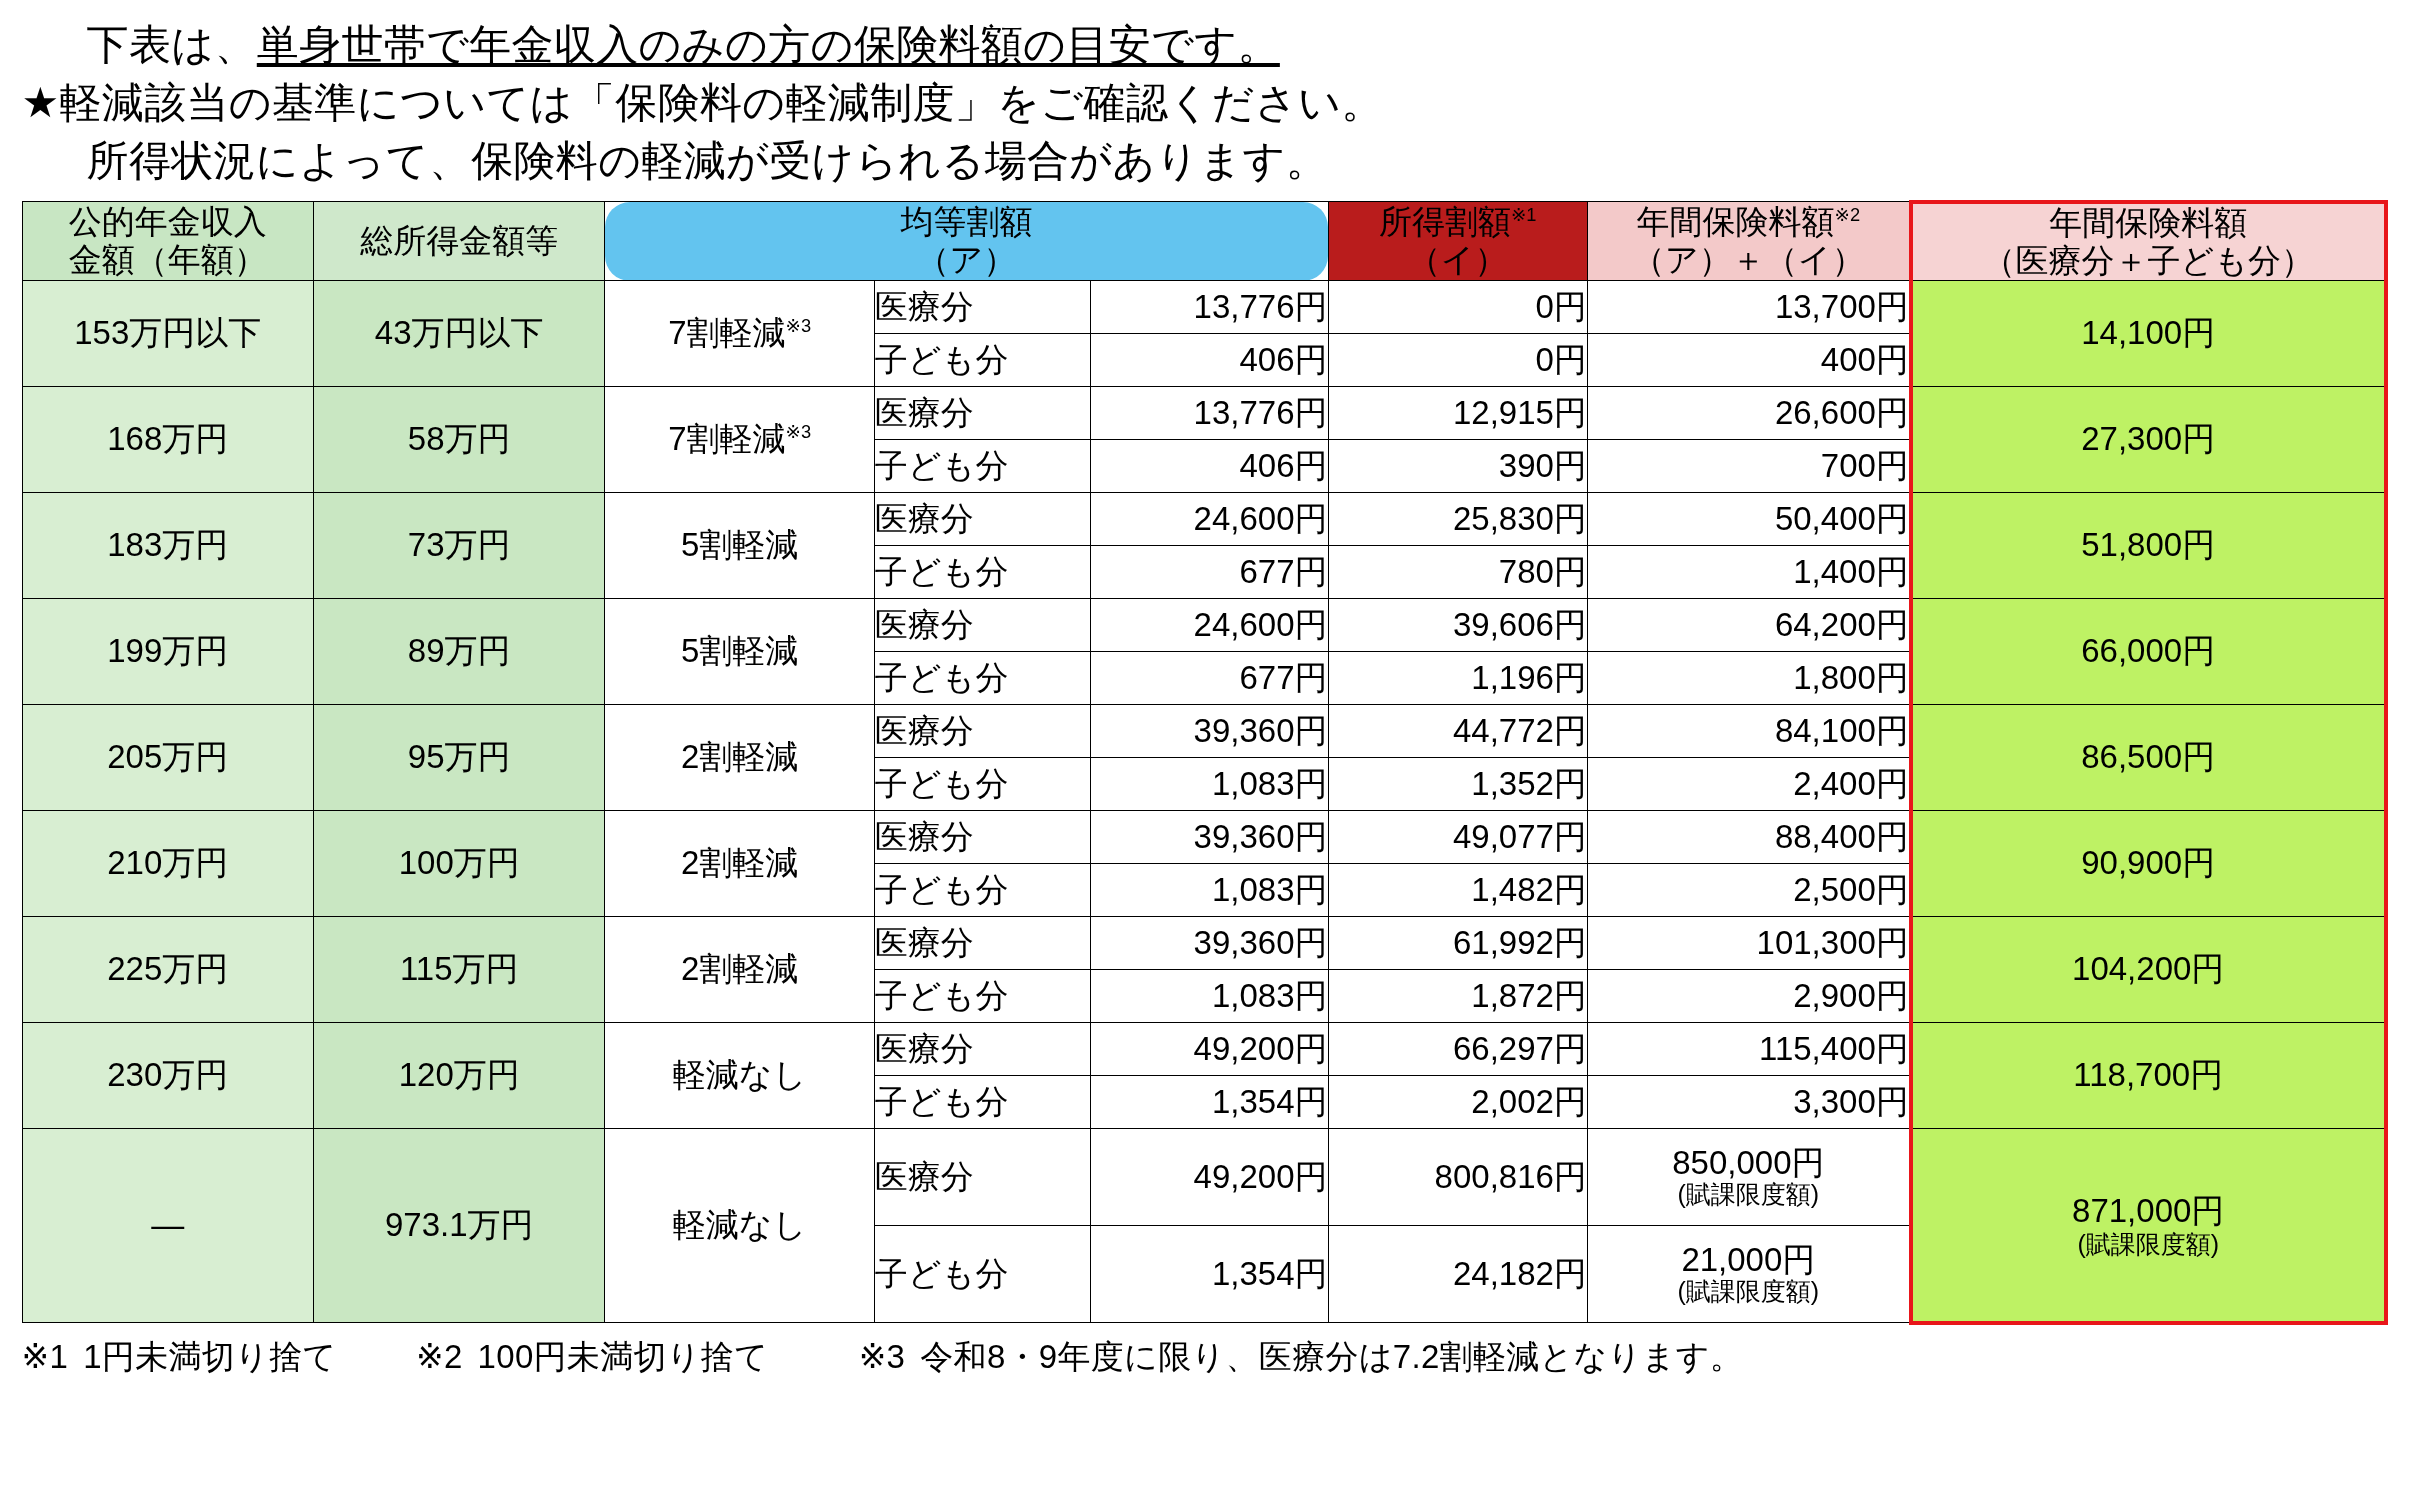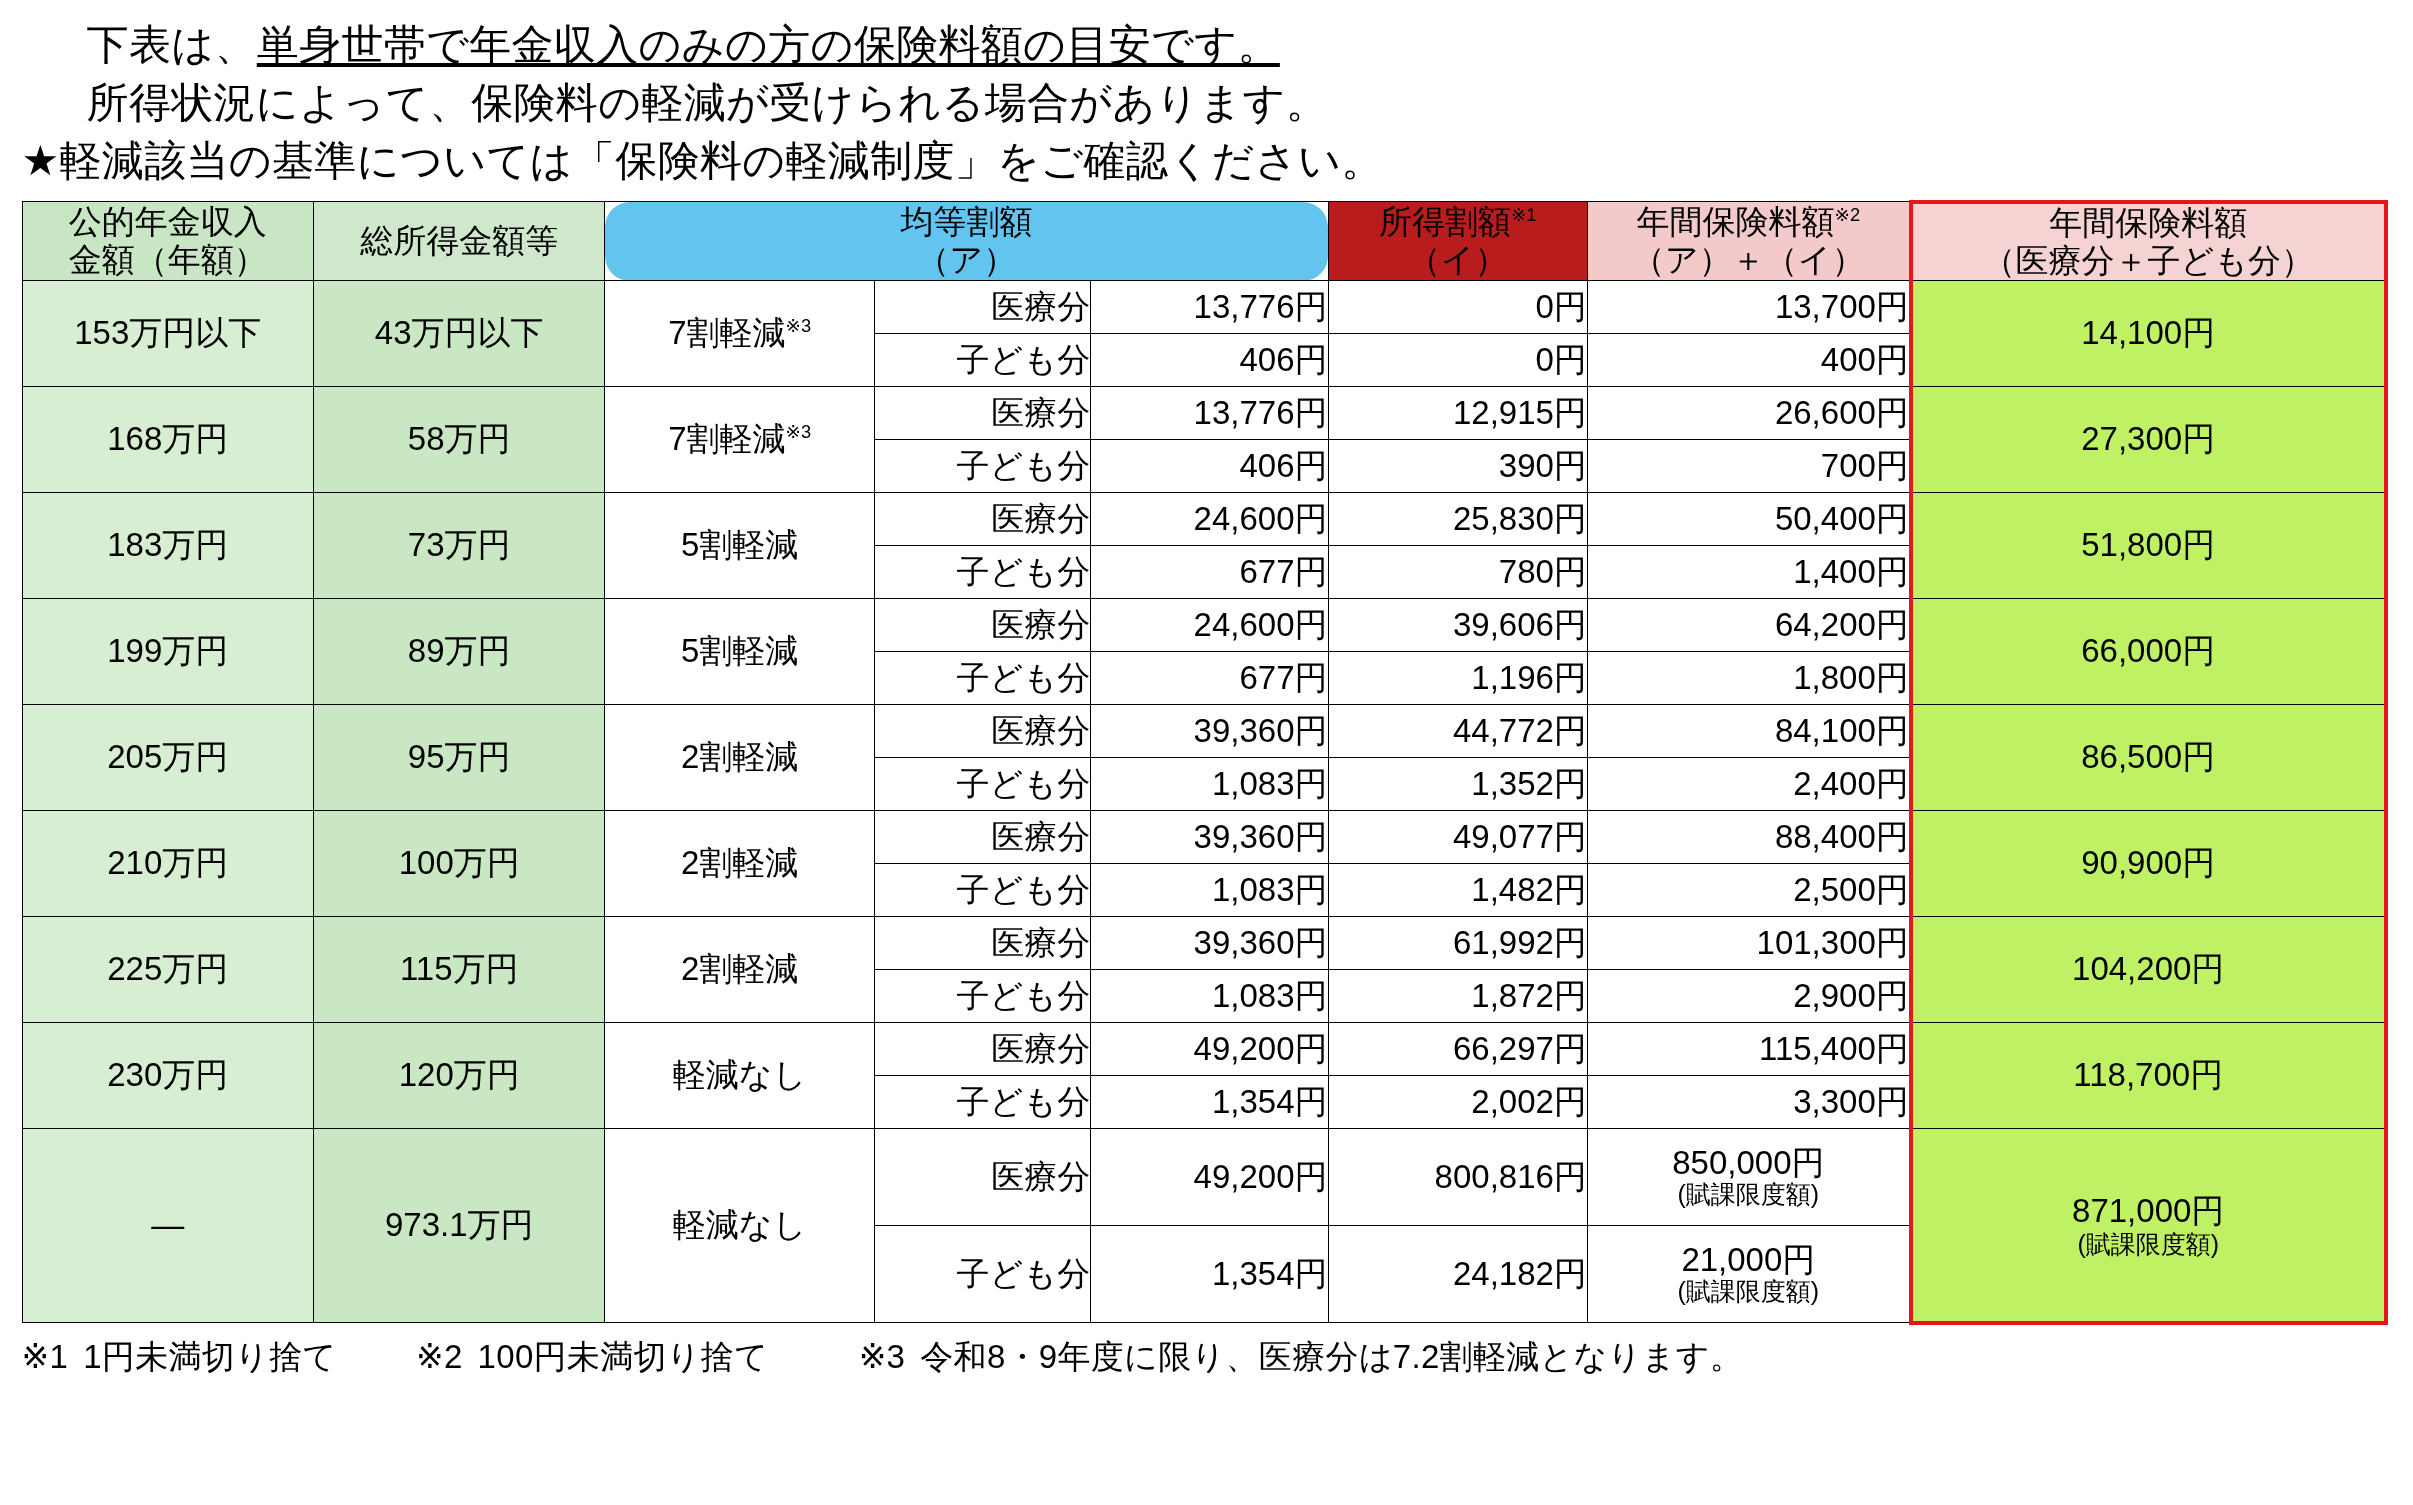--- a/index.html
+++ b/index.html
@@ -94,21 +94,21 @@
     line-height: 1.1;
   }
   .c-red {
     background: #ffffff;
     text-align: center;
     font-size: 33px;
     line-height: 1.1;
   }
   .c-kind {
     background: #ffffff;
-    text-align: right;
+    text-align: left;
     font-size: 33px;
     padding: 2.2px 0 2.2px 8.6px;
     white-space: nowrap;
   }
   .c-num {
     background: #ffffff;
     text-align: right;
     font-size: 33px;
     padding: 2.2px 8.6px 2.2px 3.2px;
     white-space: nowrap;
@@ -150,22 +150,22 @@
   .fn.f2 { margin-right: 81px; }
   .fn-label { margin-right: 15px; }
 </style>
 </head>
 <body>
 
 <div class="page">
 
   <div class="intro">
     <span class="intro-line l1"><span>下表は、</span><span class="u">単身世帯で年金収入のみの方の保険料額の目安です。</span></span>
+    <span class="intro-line l3">★軽減該当の基準については「保険料の軽減制度」をご確認ください。</span>
     <span class="intro-line l2">所得状況によって、保険料の軽減が受けられる場合があります。</span>
-    <span class="intro-line l3">★軽減該当の基準については「保険料の軽減制度」をご確認ください。</span>
   </div>
 
   <table class="rate">
     <colgroup>
       <col class="c-pension">
         <col class="c-income">
         <col class="c-reduce">
       <col class="c-kind">
         <col class="c-kintou">
       <col class="c-shotoku">

